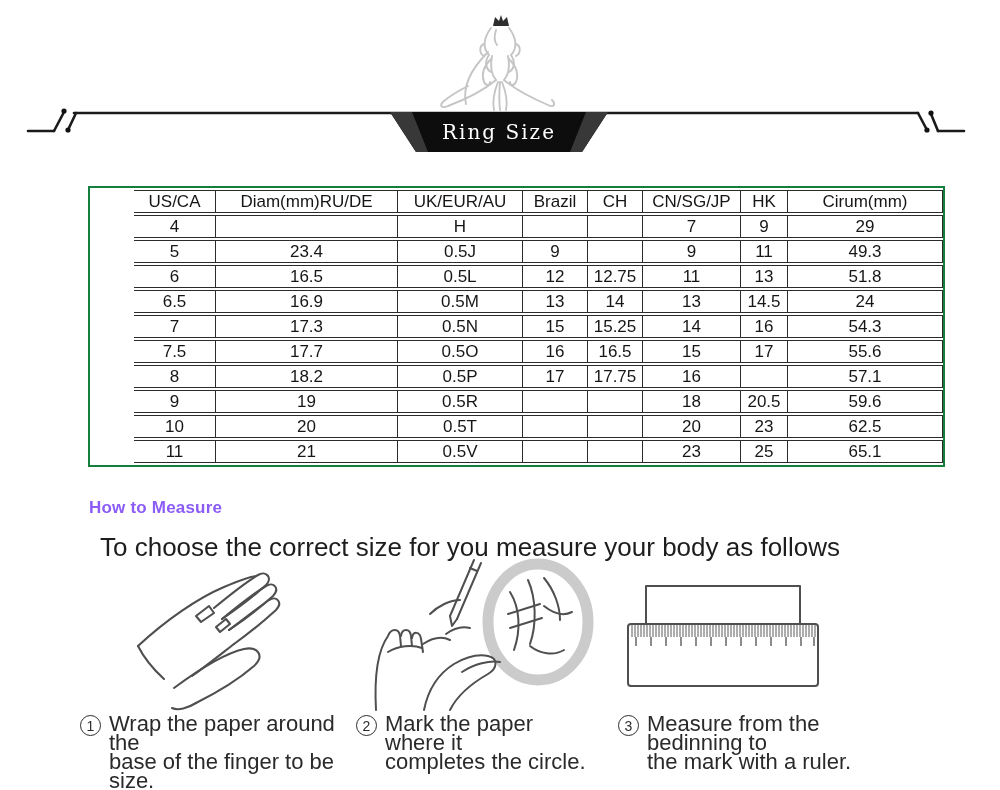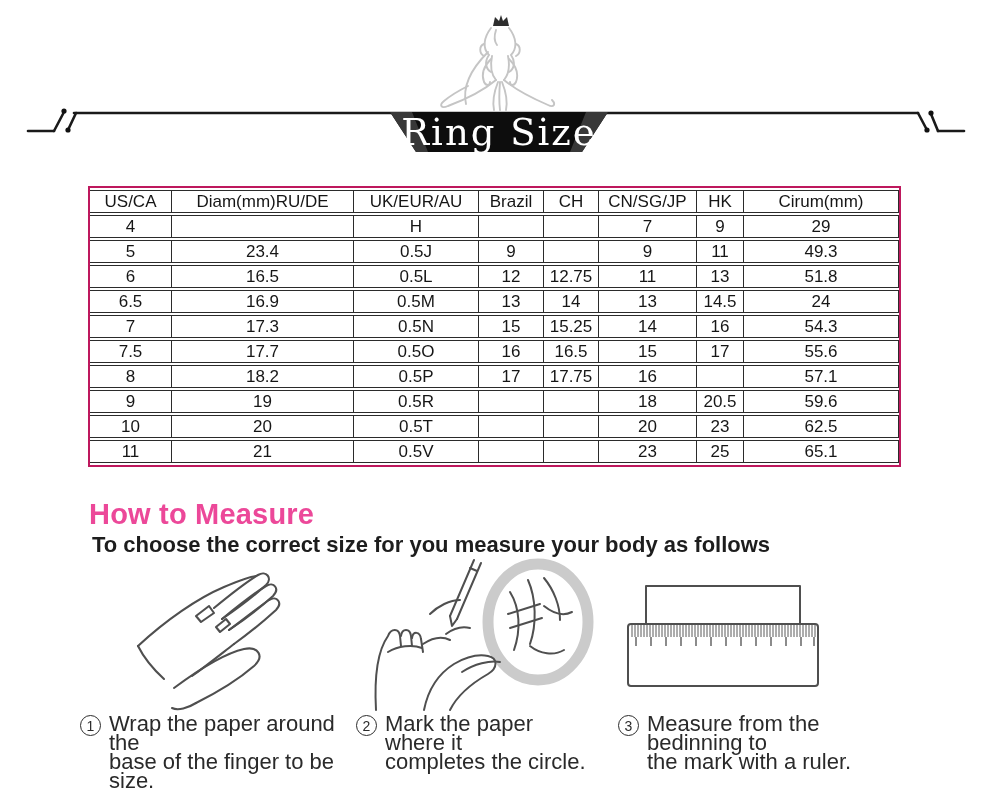--- a/index.html
+++ b/index.html
@@ -7,51 +7,51 @@
   .page {
     position:relative; width:1000px; height:790px; background:#ffffff;
     font-family:"Liberation Sans", sans-serif; color:#1c1c1c; overflow:hidden;
   }
 
   
   .hero-svg { position:absolute; left:0; top:0; width:1000px; height:170px; }
   .banner-title {
     position:absolute; left:392px; top:114px; width:214px; height:36px;
     display:flex; align-items:center; justify-content:center;
-    font-family:"DejaVu Serif", serif; font-size:37px; letter-spacing:2px;
+    font-family:"DejaVu Serif", serif; font-size:20px; letter-spacing:2px;
     color:#ffffff; white-space:nowrap;
   }
 
   
   .size-table-wrap { position:absolute; left:88px; top:186px; }
   table.size-table {
     border-collapse:separate; border-spacing:0 2px;
-    border:2px solid #be185d; background:#fff;
-    table-layout:fixed; width:809px;
+    border:2px solid #15803d; background:#fff;
+    table-layout:fixed; width:809px;padding-left:44px;
   }
   .size-table th, .size-table td {
     border:1.4px solid #2b2b2b; border-left:none;
     text-align:center; vertical-align:middle;
     font-size:17px; line-height:19px; padding:1px 0; height:21px;
     color:#161616; font-weight:normal;
     overflow:hidden; white-space:nowrap;
   }
   .size-table col.c1{width:82px;}  .size-table col.c2{width:182px;}
   .size-table col.c3{width:125px;} .size-table col.c4{width:65px;}
   .size-table col.c5{width:55px;}  .size-table col.c6{width:98px;}
   .size-table col.c7{width:47px;}  .size-table col.c8{width:155px;}
 
   
   .htm-heading {
     position:absolute; left:89px; top:498px;
-    font-size:29px; font-weight:600; color:#ec4899; letter-spacing:0.2px;
+    font-size:17px; font-weight:600; color:#8b5cf6; letter-spacing:0.2px;
   }
   .htm-subtitle {
-    position:absolute; left:92px; top:532px;
-    font-size:22px; color:#1d1d1d;font-weight:bold;
+    position:absolute; left:100px; top:532px;
+    font-size:26px; color:#1d1d1d;
   }
 
   .ill { position:absolute; }
   .ill-1 { left:126px; top:560px; }
   .ill-2 { left:358px; top:554px; }
   .ill-3 { left:622px; top:580px; }
 
   .step {
     position:absolute; top:714px; display:flex; align-items:flex-start;
   }

